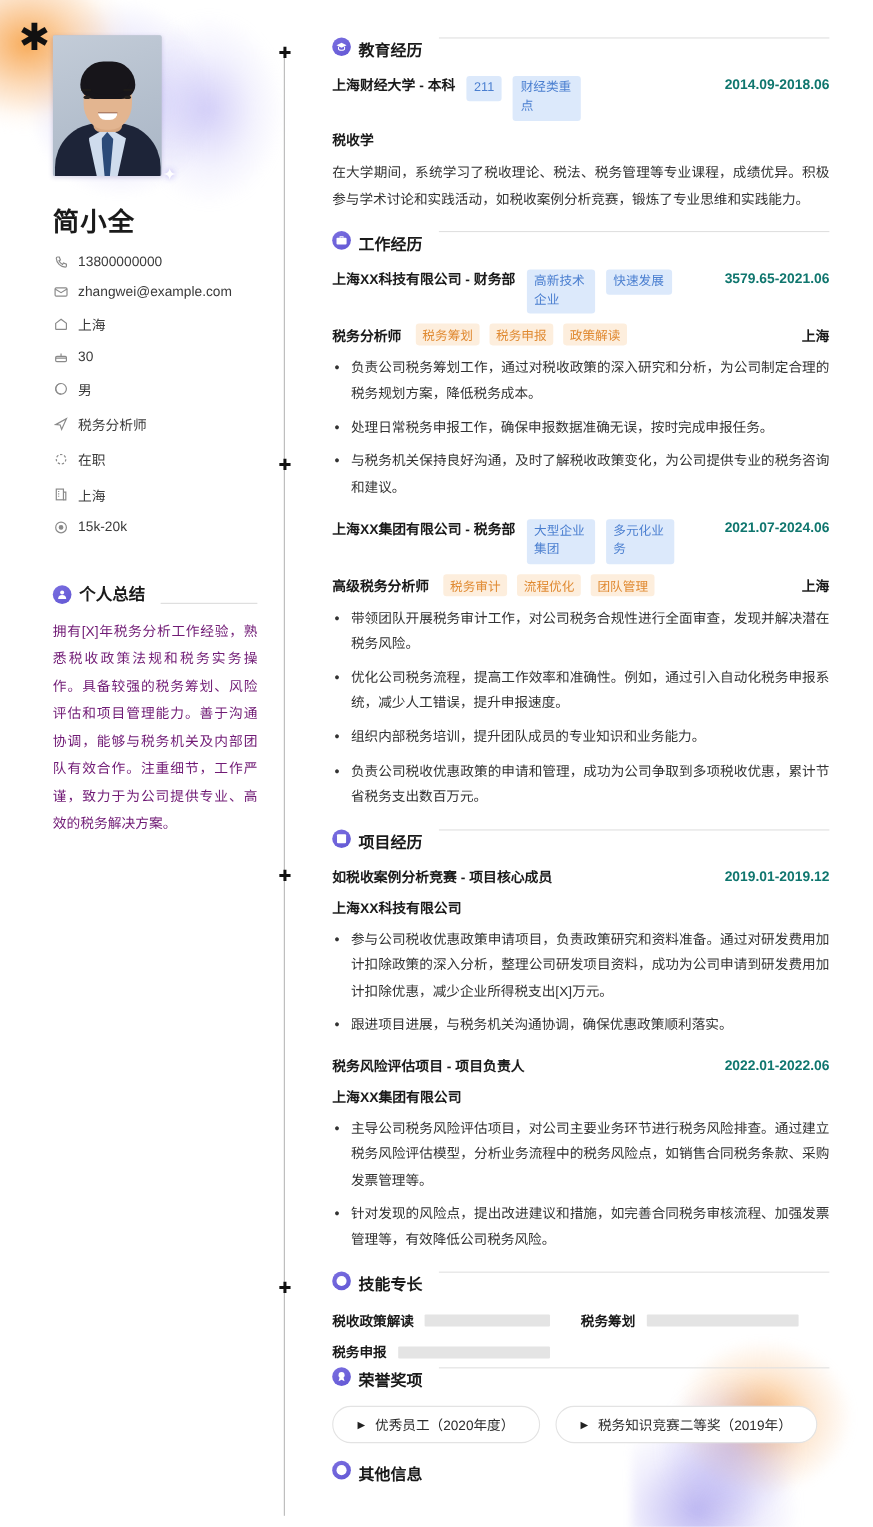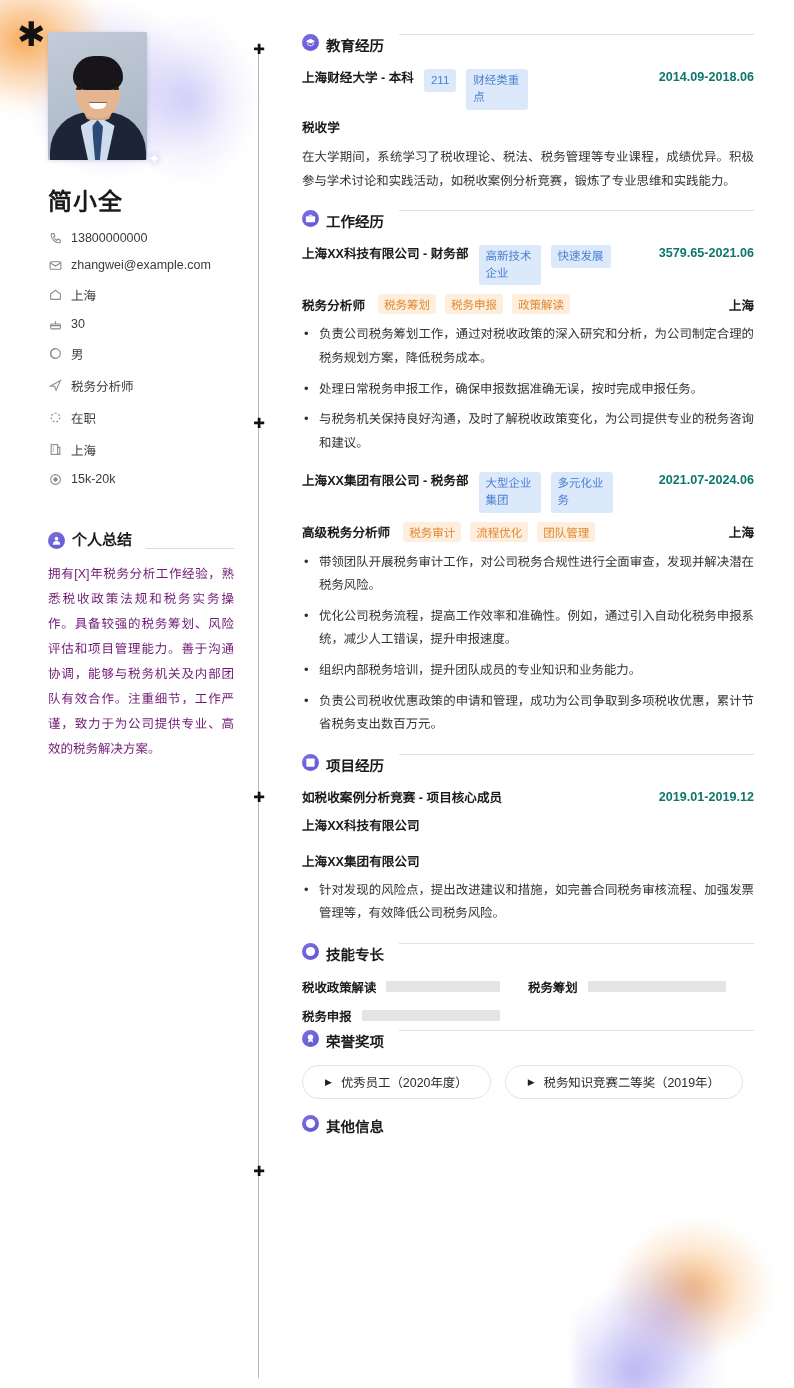--- a/index.html
+++ b/index.html
@@ -404,25 +404,36 @@
       </div>
 
       <div class="entry">
         <div class="entry-top">
           <div class="entry-main">
             <span class="org wide">如税收案例分析竞赛 - 项目核心成员</span>
           </div>
           <span class="date">2019.01-2019.12</span>
         </div>
         <div class="major">上海XX科技有限公司</div>
+        <ul class="bullets">
+          <li>参与公司税收优惠政策申请项目，负责政策研究和资料准备。通过对研发费用加计扣除政策的深入分析，整理公司研发项目资料，成功为公司申请到研发费用加计扣除优惠，减少企业所得税支出[X]万元。</li>
+          <li>跟进项目进展，与税务机关沟通协调，确保优惠政策顺利落实。</li>
+        </ul>
       </div>
 
       <div class="entry">
+        <div class="entry-top">
+          <div class="entry-main">
+            <span class="org wide">税务风险评估项目 - 项目负责人</span>
+          </div>
+          <span class="date">2022.01-2022.06</span>
+        </div>
         <div class="major">上海XX集团有限公司</div>
         <ul class="bullets">
+          <li>主导公司税务风险评估项目，对公司主要业务环节进行税务风险排查。通过建立税务风险评估模型，分析业务流程中的税务风险点，如销售合同税务条款、采购发票管理等。</li>
           <li>针对发现的风险点，提出改进建议和措施，如完善合同税务审核流程、加强发票管理等，有效降低公司税务风险。</li>
         </ul>
       </div>
     </section>
 
     <section class="sec">
       <div class="sec-head">
         <span class="badge-ico">
           <svg viewBox="0 0 24 24">
               <circle cx="12" cy="12" r="10"></circle>

